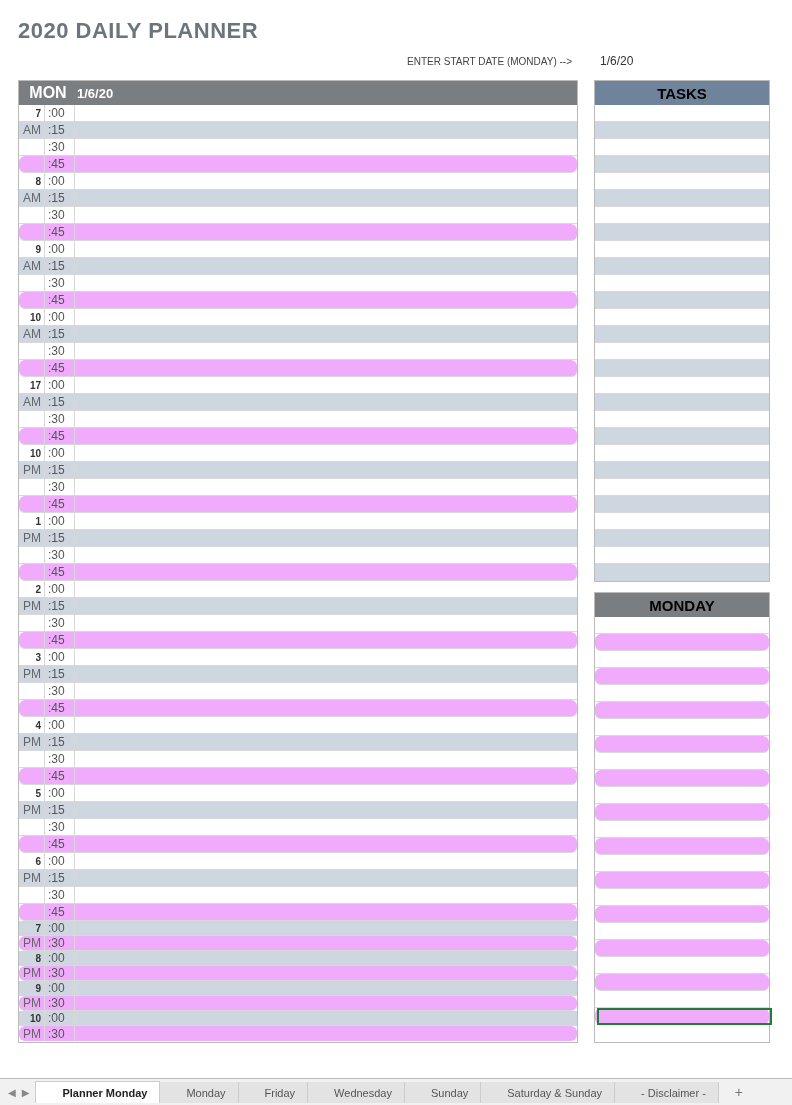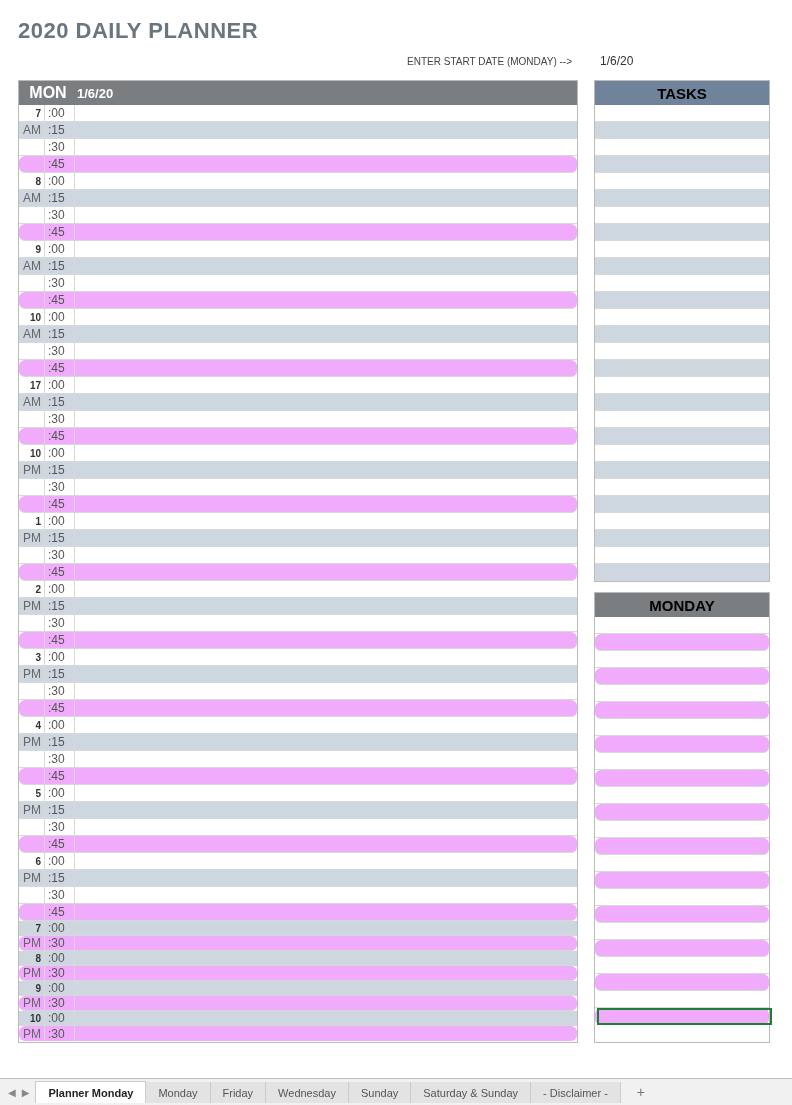--- a/index.html
+++ b/index.html
@@ -140,21 +140,21 @@
     font-size: 11px;
     color: #555;
   }
   .tab-nav {
     display:flex; align-items:center; gap:6px;
     padding: 0 6px 0 2px;
     color:#888;
   }
   .tab-nav span { cursor:default; font-size:10px; }
   .sheet-tab {
-    padding: 5px 12px 4px 12px;
+    padding: 5px 12px 4px 26px;
     border-right: 1px solid #ccc;
     background: #e3e3e3;
     color:#555;
   }
   .sheet-tab.active {
     background: #fff;
     font-weight: bold;
     color:#222;
     border-top:1px solid #ccc;
     border-left:1px solid #ccc;

